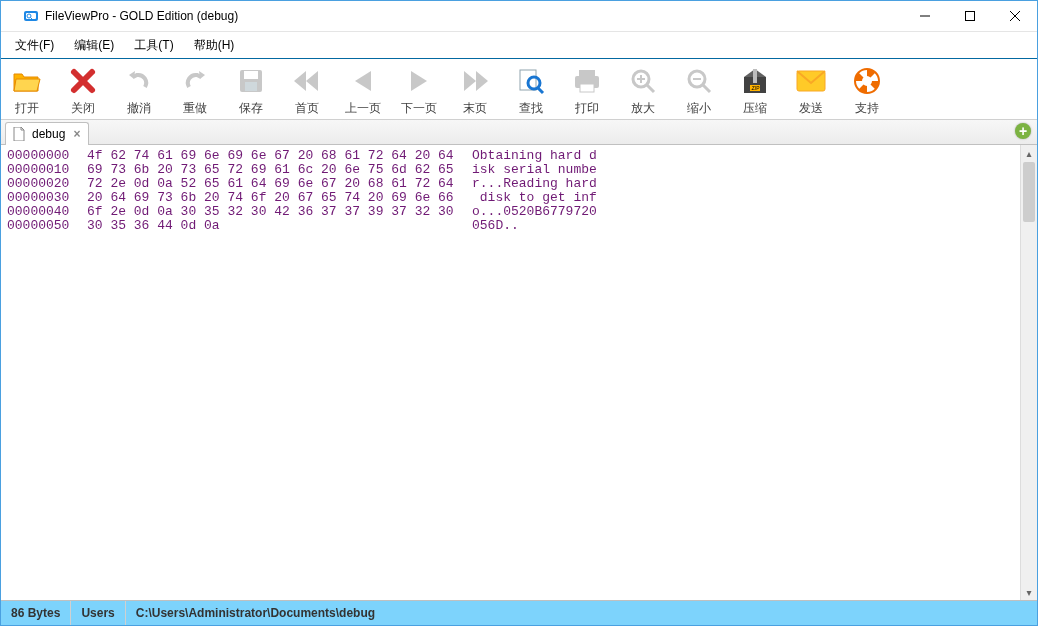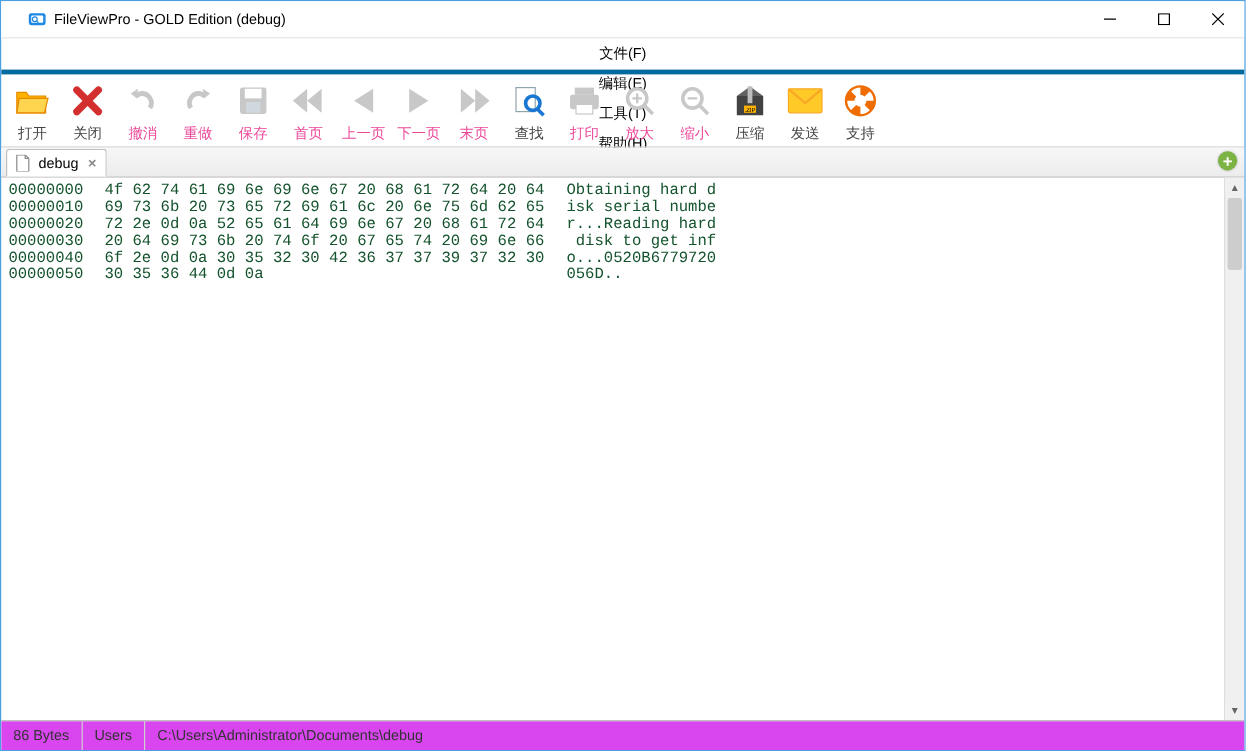--- a/index.html
+++ b/index.html
@@ -38,57 +38,56 @@
     display:flex;align-items:center;justify-content:center;
     color:#000;
   }
 
   
   .menubar {
     height: 26px;
     display:flex;
     align-items:center;
     padding: 0 4px;
-    border-bottom: 4px solid #0369a1;
-    flex-direction: column;
+    border-bottom: 1px solid #0369a1;
   }
   .menu-item {
     padding: 4px 10px;
   }
 
   
   .toolbar {
     height: 58px;
     display:flex;
     align-items:center;
     padding: 2px 6px 0 6px;
     border-bottom: 1px solid #d0d0d0;
-    gap: 6px;
+    gap: 16px;
   }
   .tbtn {
     width: 40px;
     display:flex;
     flex-direction:column;
     align-items:center;
     justify-content:flex-start;
     padding: 2px 0 0 0;
     gap:3px;
     border-radius:2px;
   }
   .tbtn .ticon { width:32px;height:32px;display:flex;align-items:center;justify-content:center; }
   .tbtn .tlabel { font-size:12px;color:#444;white-space:nowrap; }
-  .tbtn.disabled .tlabel { color:#ec4899; }
+  .tbtn.disabled .tlabel { color:#404040; }
 
   
   .tabstrip {
     height: 24px;
     background: linear-gradient(#f7f7f7,#ececec);
     border-bottom: 1px solid #c0c0c0;
     display:flex;
-    align-items:flex-start;
+    align-items:center;
     padding-left:4px;
     position:relative;
   }
   .tab {
     height:22px;
     display:flex;
     align-items:center;
     background:#fff;
     border:1px solid #c0c0c0;
     border-bottom:none;
@@ -119,21 +118,21 @@
     border-bottom:1px solid #c0c0c0;
     overflow:hidden;
   }
   .hexview {
     flex:1;
     padding: 4px 6px;
     font-family: Consolas, "Courier New", monospace;
     font-size: 13px;
     line-height: 14px;
     white-space: pre;
-    color:#14532d;
+    color:#701a75;
     overflow:hidden;
   }
   .hexrow { display:flex; }
   .col-off { width:80px; }
   .col-hex { width:385px; }
   .col-asc { }
   .vscroll {
     width:16px;
     background:#f0f0f0;
     border-left:1px solid #ddd;
@@ -146,23 +145,24 @@
     background:#f0f0f0;
   }
   .vscroll .up{top:0;} .vscroll .down{bottom:0;}
   .vscroll .thumb{position:absolute;left:2px;right:2px;top:17px;height:60px;background:#cdcdcd;border-radius:2px;}
 
   
   .statusbar {
     height: 24px;
     display:flex;
     align-items:center;
-    background:#d946ef;
+    background:#7dd3fc;
     font-size:12px;
     color:#333;
+    font-weight:bold;
   }
   .sseg {
     padding: 0 10px;
     height:100%;
     display:flex;align-items:center;
     border-right:1px solid #d0d0d0;
   }
   .sseg:last-child{border-right:none;}
 </style>
 </head>

